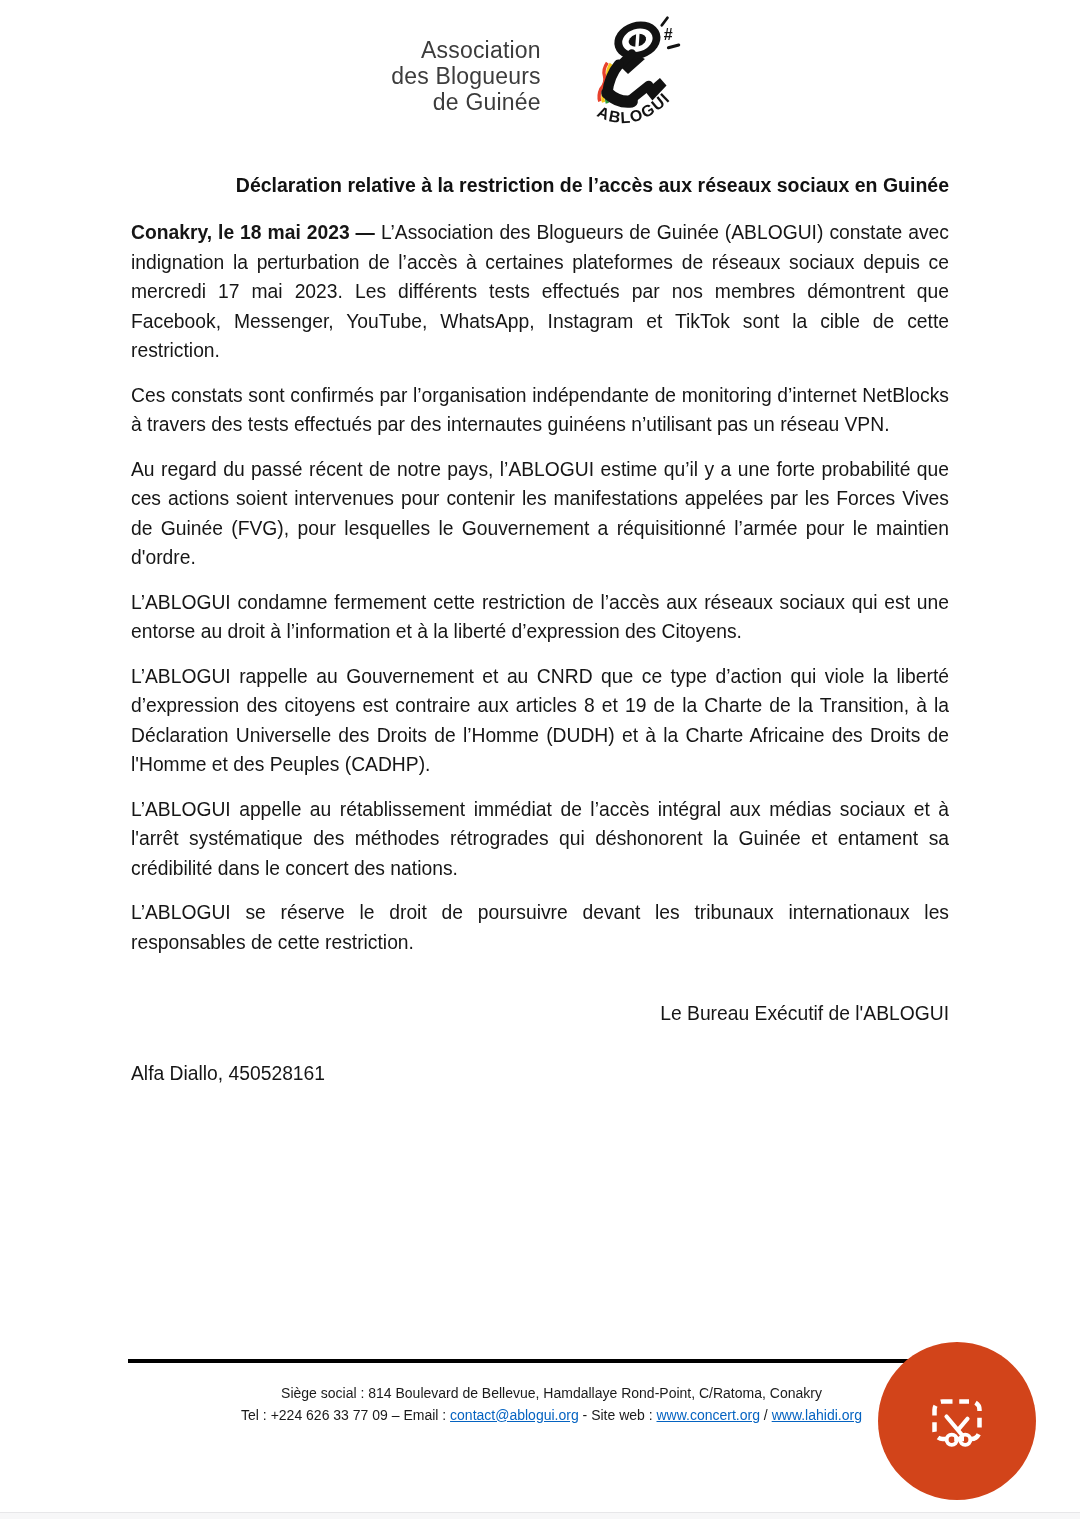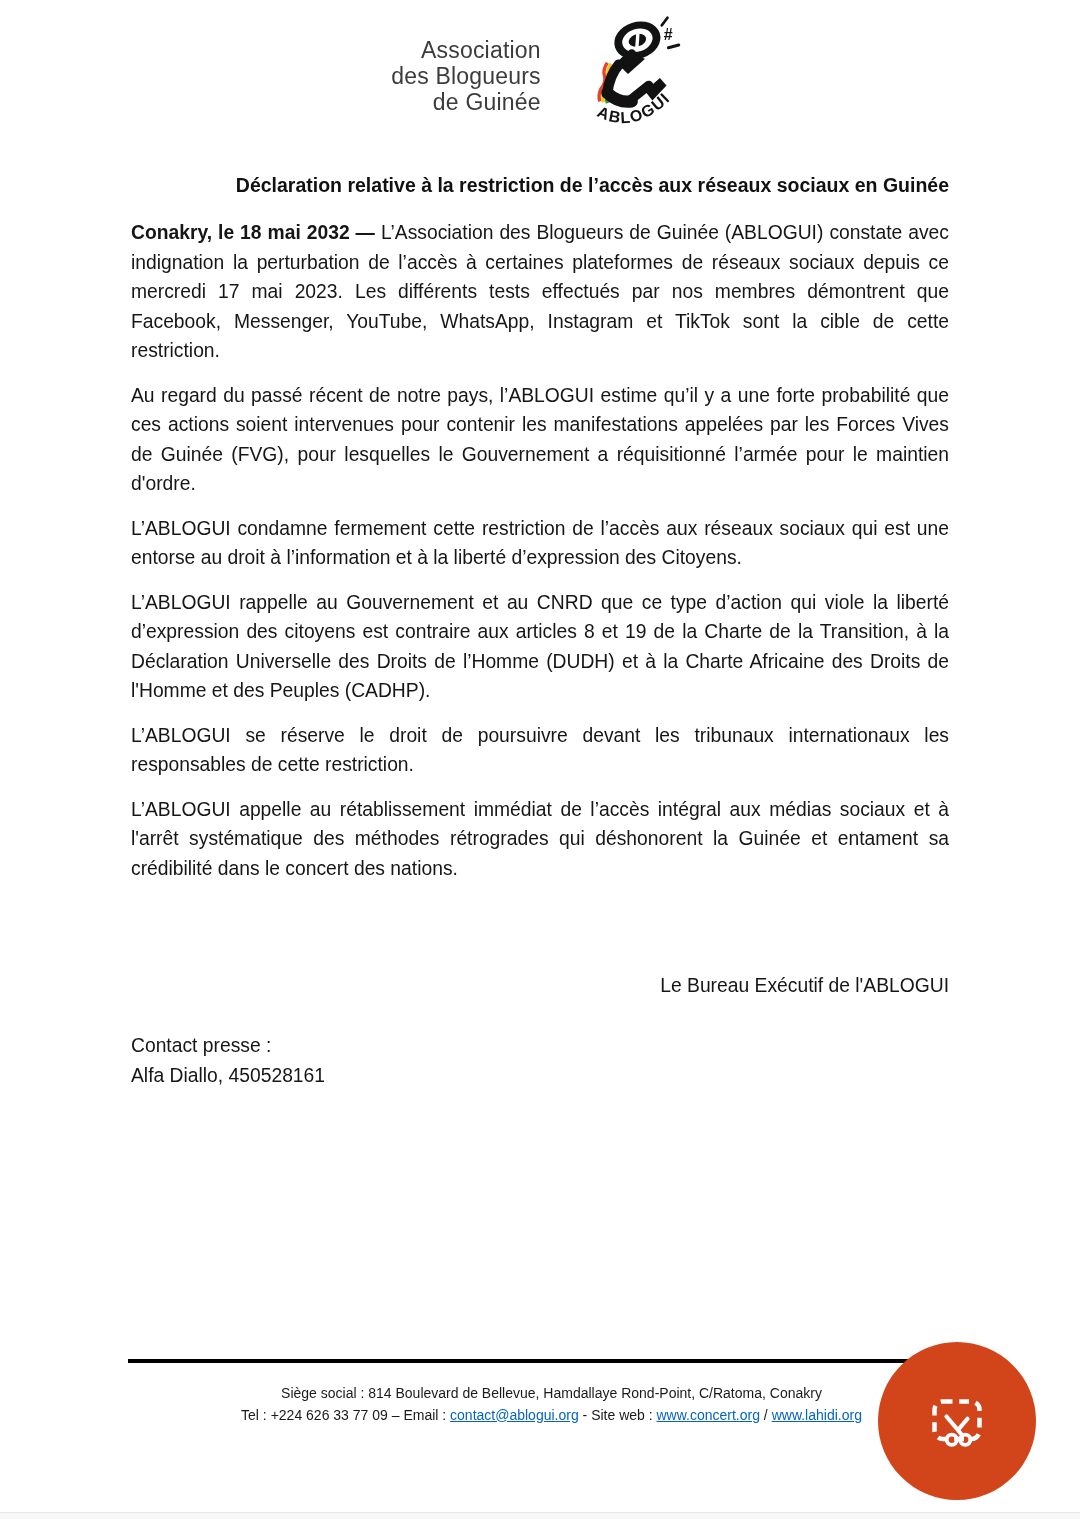--- a/index.html
+++ b/index.html
@@ -28,21 +28,21 @@
     text-align:right;font-weight:bold;font-size:19.5px;color:#111;
   }
   
   .doc-body{
     position:absolute;top:218px;left:131px;width:818px;
     font-size:19.3px;line-height:29.5px;text-align:justify;
   }
   .doc-body p{margin:0 0 15px 0;}
   .doc-body p b{font-weight:bold;}
   .signature{
-    text-align:right;margin-top:88px;
+    text-align:right;margin-top:42px;
   }
   .contact{margin-top:30px;text-align:left;}
   .contact div{line-height:30px;}
   
   .footer-rule{
     position:absolute;top:1359px;left:128px;width:824px;height:4px;
     background:#000;
   }
   .doc-footer{
     position:absolute;top:1383px;left:0;right:0;
@@ -104,31 +104,31 @@
       </defs>
       <text font-size="17" font-weight="bold" fill="#121212" letter-spacing="1.5" font-family="'Liberation Sans',sans-serif">
         <textPath href="#brandArc">ABLOGUI</textPath>
       </text>
     </svg>
   </div>
 
   <div class="doc-title">Déclaration relative à la restriction de l’accès aux réseaux sociaux en Guinée</div>
 
   <div class="doc-body">
-    <p><b>Conakry, le 18 mai 2032 — </b><span>L’Association des Blogueurs de Guinée (ABLOGUI) constate avec indignation la perturbation de l’accès à certaines plateformes de réseaux sociaux depuis ce mercredi 17 mai 2023. Les différents tests effectués par nos membres démontrent que Facebook, Messenger, YouTube, WhatsApp, Instagram et TikTok sont la cible de cette restriction.</span></p>
+    <p><b>Conakry, le 18 mai 2023 — </b><span>L’Association des Blogueurs de Guinée (ABLOGUI) constate avec indignation la perturbation de l’accès à certaines plateformes de réseaux sociaux depuis ce mercredi 17 mai 2023. Les différents tests effectués par nos membres démontrent que Facebook, Messenger, YouTube, WhatsApp, Instagram et TikTok sont la cible de cette restriction.</span></p>
+    <p><b></b><span>Ces constats sont confirmés par l’organisation indépendante de monitoring d’internet NetBlocks à travers des tests effectués par des internautes guinéens n’utilisant pas un réseau VPN.</span></p>
     <p><b></b><span>Au regard du passé récent de notre pays, l’ABLOGUI estime qu’il y a une forte probabilité que ces actions soient intervenues pour contenir les manifestations appelées par les Forces Vives de Guinée (FVG), pour lesquelles le Gouvernement a réquisitionné l’armée pour le maintien d'ordre.</span></p>
     <p><b></b><span>L’ABLOGUI condamne fermement cette restriction de l’accès aux réseaux sociaux qui est une entorse au droit à l’information et à la liberté d’expression des Citoyens.</span></p>
     <p><b></b><span>L’ABLOGUI rappelle au Gouvernement et au CNRD que ce type d’action qui viole la liberté d’expression des citoyens est contraire aux articles 8 et 19 de la Charte de la Transition, à la Déclaration Universelle des Droits de l’Homme (DUDH) et à la Charte Africaine des Droits de l'Homme et des Peuples (CADHP).</span></p>
+    <p><b></b><span>L’ABLOGUI appelle au rétablissement immédiat de l’accès intégral aux médias sociaux et à l'arrêt systématique des méthodes rétrogrades qui déshonorent la Guinée et entament sa crédibilité dans le concert des nations.</span></p>
     <p><b></b><span>L’ABLOGUI se réserve le droit de poursuivre devant les tribunaux internationaux les responsables de cette restriction.</span></p>
-    <p><b></b><span>L’ABLOGUI appelle au rétablissement immédiat de l’accès intégral aux médias sociaux et à l'arrêt systématique des méthodes rétrogrades qui déshonorent la Guinée et entament sa crédibilité dans le concert des nations.</span></p>
 
     <div class="signature">Le Bureau Exécutif de l'ABLOGUI</div>
 
     <div class="contact">
-      <div>Contact presse :</div>
       <div>Alfa Diallo, 450528161</div>
     </div>
   </div>
 
   <div class="footer-rule"></div>
   <div class="doc-footer">
     <div>Siège social : 814 Boulevard de Bellevue, Hamdallaye Rond-Point, C/Ratoma, Conakry</div>
     <div><span>Tel : +224 626 33 77 09 – Email : </span><a style="color: rgb(5, 99, 193);">contact@ablogui.org</a><span> - Site web : </span><a style="color: rgb(5, 99, 193);">www.concert.org</a><span> / </span><a style="color: rgb(5, 99, 193);">www.lahidi.org</a></div>
   </div>
 

